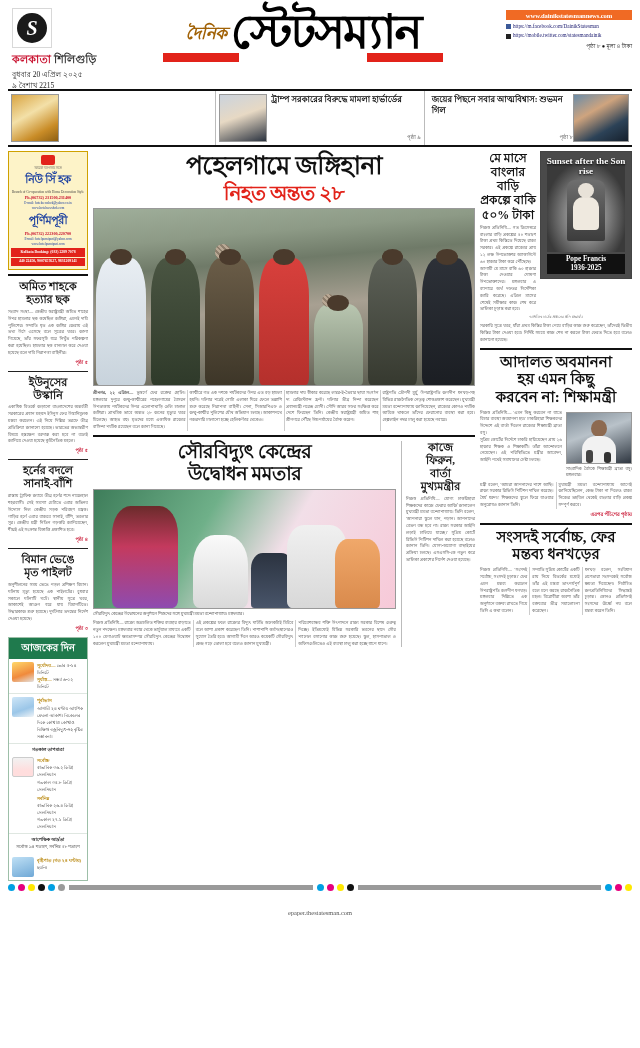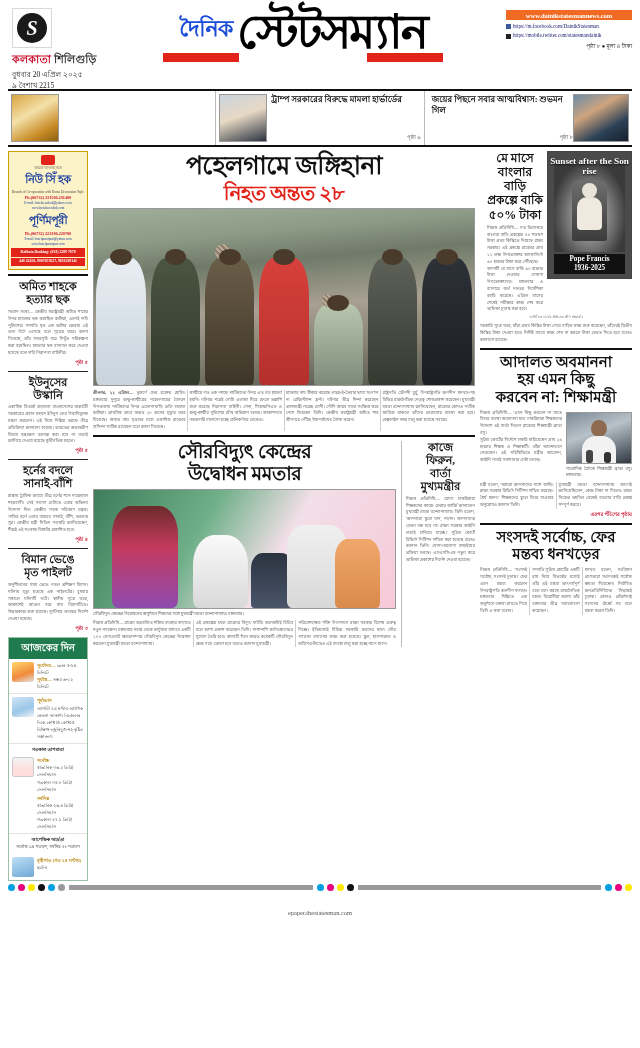--- a/index.html
+++ b/index.html
@@ -16,21 +16,21 @@
   .masthead { display: flex; align-items: flex-start; height: 86px; padding-top: 8px; position: relative; }
   .mh-left { width: 92px; flex: none; padding-left: 4px; }
   .logo-box { width: 40px; height: 40px; border: 1px solid #d8d8d8; display: flex; align-items: center; justify-content: center; margin-bottom: 3px; }
   .logo-circle { width: 30px; height: 30px; border-radius: 50%; background: #1a1a1a; color: #fff; font-size: 20px; font-weight: bold; display: flex; align-items: center; justify-content: center; font-family: "Liberation Serif", serif; font-style: italic; }
   .mh-city { font-size: 11px; color: #c8102e; font-weight: bold; letter-spacing: .2px; }
   .mh-city .grey { color: #333; }
   .mh-date { font-size: 7.5px; color: #222; line-height: 1.45; }
 
   .mh-center { flex: 1; text-align: center; position: relative; padding-top: 2px; }
   .nameplate { display: flex; align-items: flex-end; justify-content: center; gap: 4px; }
-  .np-small { font-size: 22px; font-weight: bold; color: #1d4ed8; padding-bottom: 7px; letter-spacing: -.5px; }
+  .np-small { font-size: 17px; font-weight: bold; color: #a16207; padding-bottom: 7px; letter-spacing: -.5px; font-style: italic; }
   .np-big { font-size: 47px; font-weight: bold; color: #000; letter-spacing: -2px; line-height: .95; white-space: nowrap; }
   .np-rules { display: flex; justify-content: center; gap: 128px; margin-top: -2px; }
   .np-rule { width: 76px; height: 9px; background: #e2231a; }
 
   .mh-right { width: 126px; flex: none; text-align: left; padding-top: 2px; }
   .mh-url { background: #f06a24; color: #fff; font-size: 6.6px; font-weight: bold; text-align: center; padding: 1.5px 2px; letter-spacing: -.1px; }
   .mh-social { font-size: 5.2px; color: #1a1a6e; line-height: 1.8; padding-top: 2px; }
   .mh-social div { display: flex; align-items: center; gap: 2px; }
   .sq { width: 5px; height: 5px; background: #3b5998; display: inline-block; flex: none; }
   .sq.tw { background: #222; }
@@ -119,21 +119,21 @@
   .p2e { left: 80%; width: 15%; height: 58%; background: linear-gradient(180deg,#f0a86a,#d98a4c); }
 
   .cap { font-size: 4.2px; color: #333; text-align: justify; line-height: 1.55; padding-top: 2px; }
 
   
   .cols3 { column-count: 3; column-gap: 5px; column-rule: 1px solid #ccc; }
   .cols2 { column-count: 2; column-gap: 5px; column-rule: 1px solid #ccc; }
   .cols4 { column-count: 4; column-gap: 4px; column-rule: 1px solid #ccc; }
 
   
-  .rc-top { display: flex; gap: 4px; margin-left: 7px; }
+  .rc-top { display: flex; gap: 4px; }
   .rc-hl { width: 56px; flex: none; }
   .cartoon { flex: 1; border: 1px solid #444; background: #4a4a4a; position: relative; overflow: hidden; height: 128px; }
   .cart-title { position: absolute; top: 4px; left: 0; right: 0; text-align: center; color: #fff; font-size: 9.2px; font-weight: bold; font-family: "Liberation Serif", serif; z-index: 3; text-shadow: 0 1px 2px #000; }
   .cart-art { position: absolute; inset: 12px 6px 26px; background: radial-gradient(ellipse at 50% 58%, #cfcfcf 0%, #8a8a8a 35%, #3a3a3a 75%); }
   .cart-chair { position: absolute; left: 26%; top: 18%; width: 48%; height: 70%; background: linear-gradient(180deg,#6e6e6e,#3c3c3c); border-radius: 8px 8px 2px 2px; }
   .cart-head { position: absolute; left: 40%; top: 22%; width: 20%; height: 17%; background: #e8e2d8; border-radius: 50%; }
   .cart-body { position: absolute; left: 33%; top: 37%; width: 34%; height: 38%; background: #efe9df; border-radius: 10px 10px 4px 4px; }
   .cart-cap { position: absolute; bottom: 4px; left: 6px; right: 6px; background: #111; color: #fff; text-align: center; padding: 1px 0; }
   .cart-cap .n { font-size: 7.2px; font-weight: bold; line-height: 1.25; }
   .cart-sub { font-size: 3.6px; text-align: center; color: #333; padding-top: 1px; }

